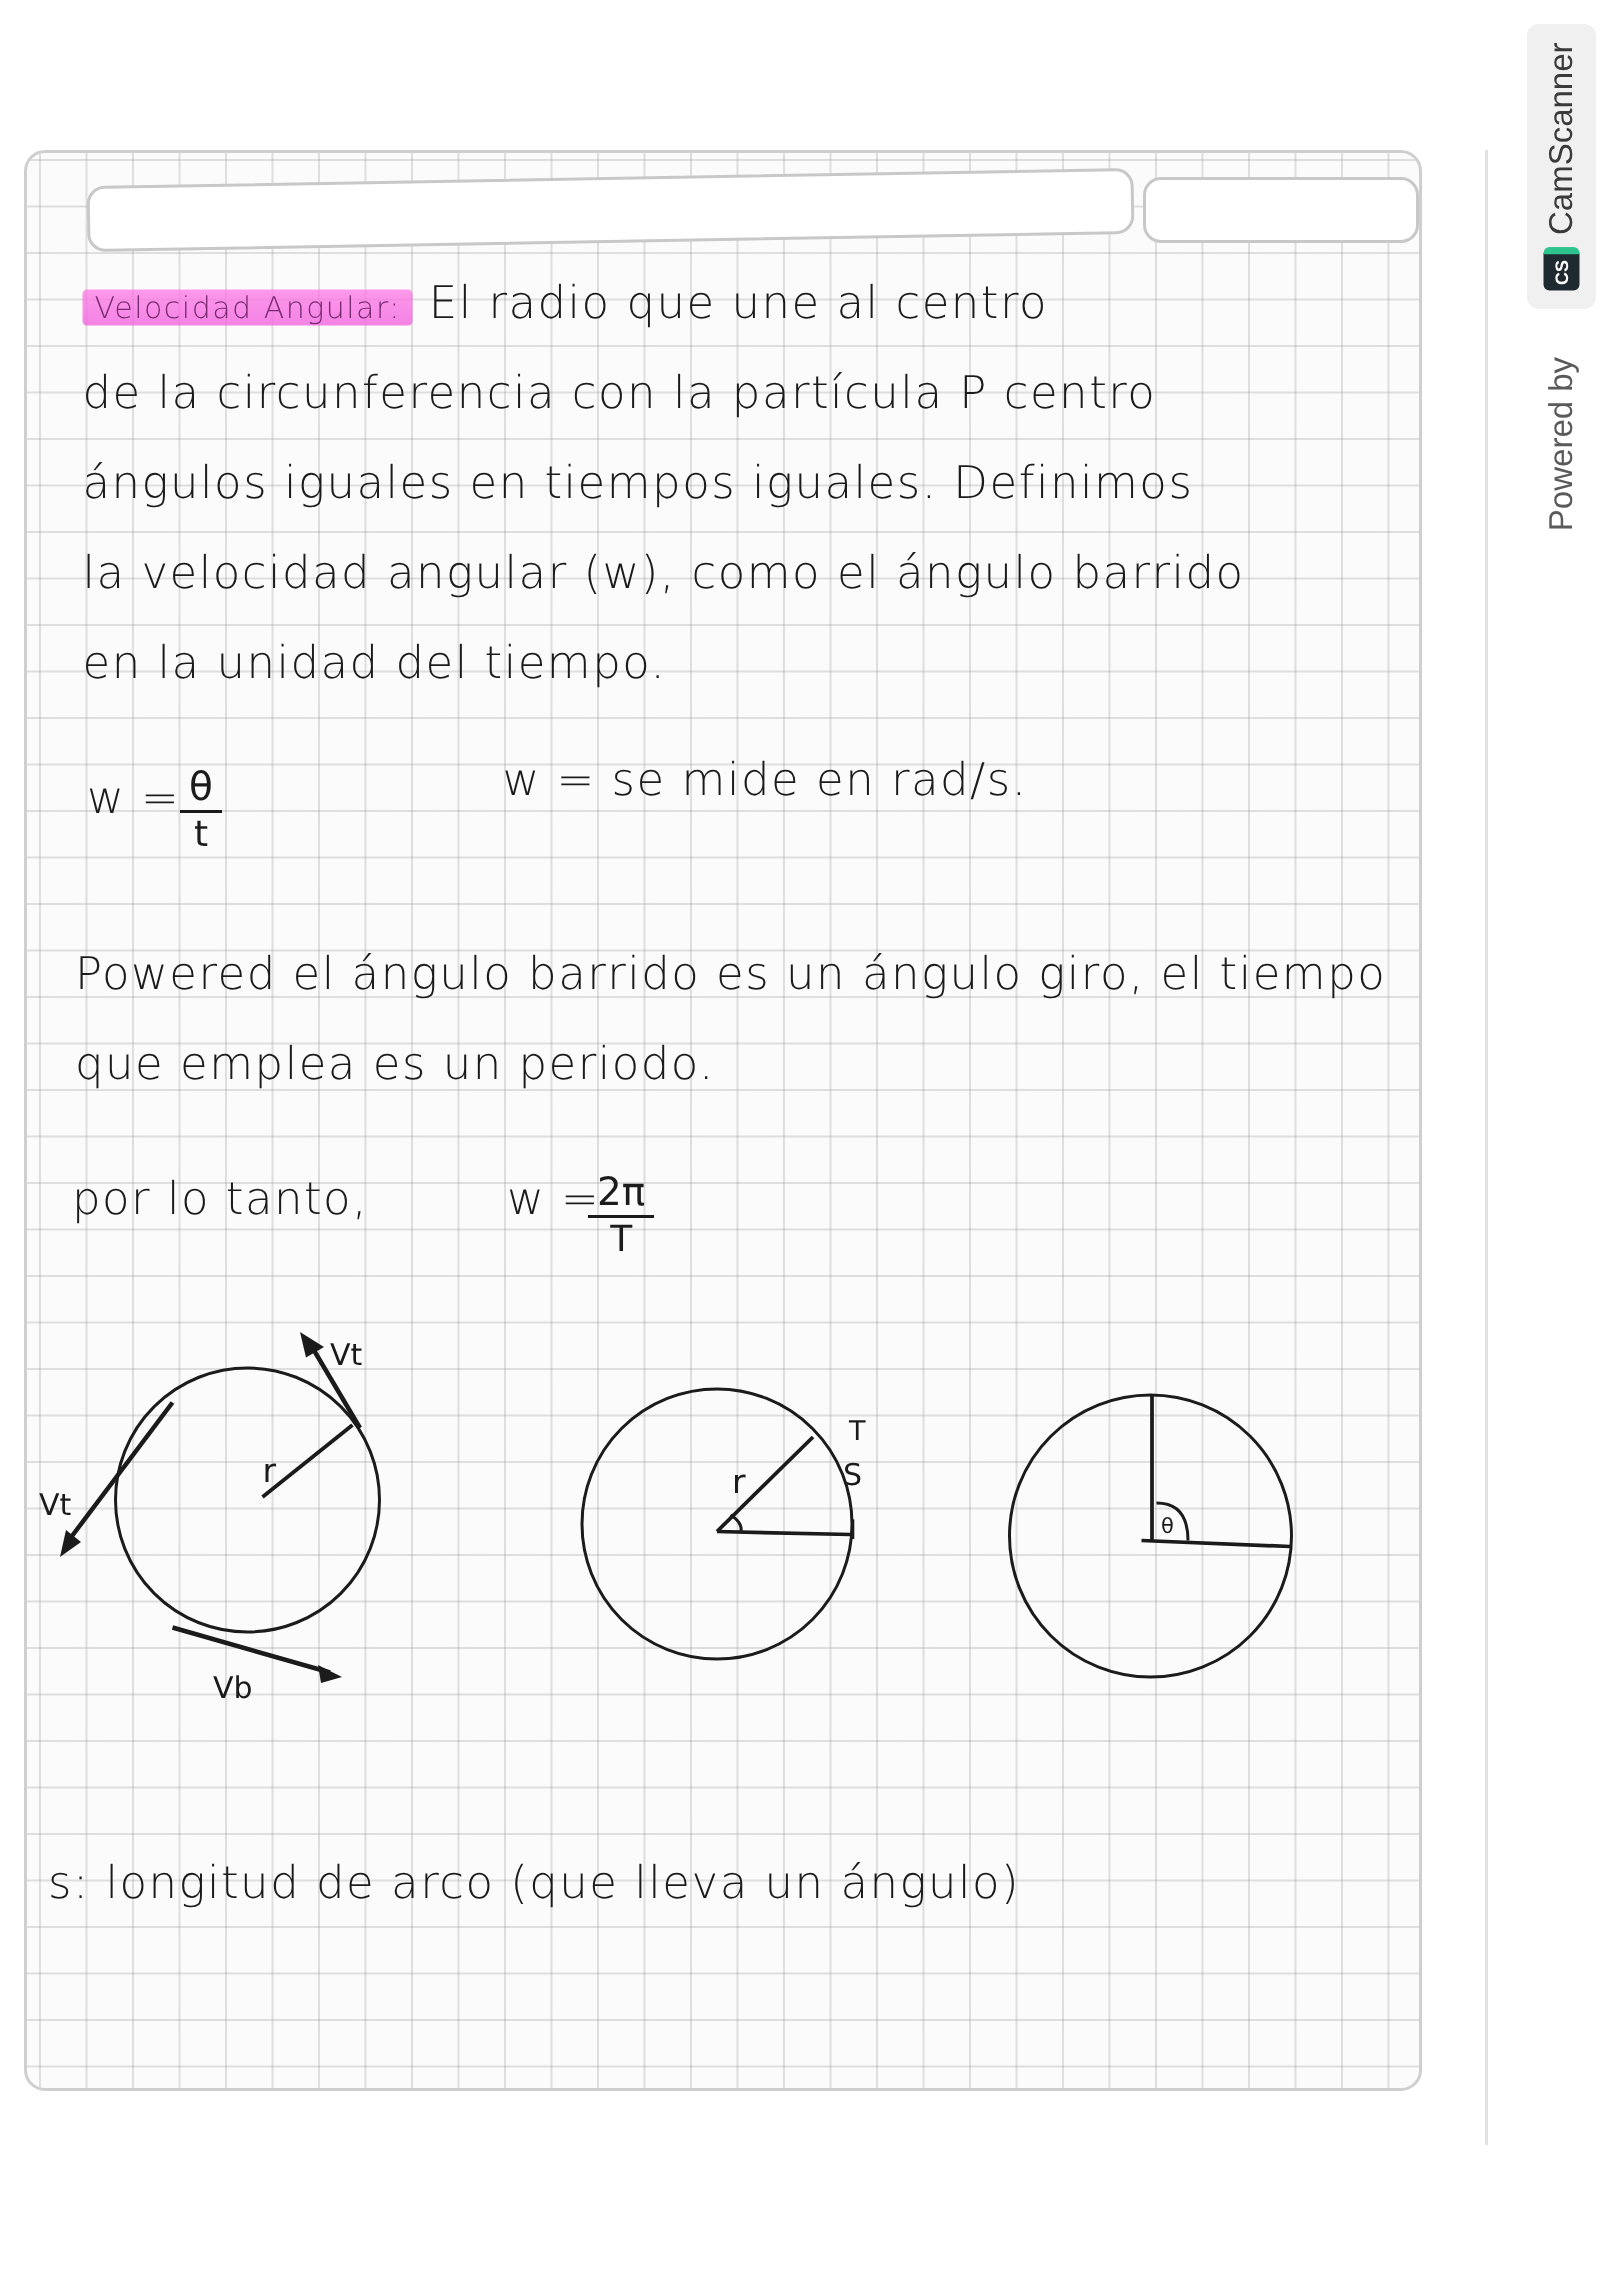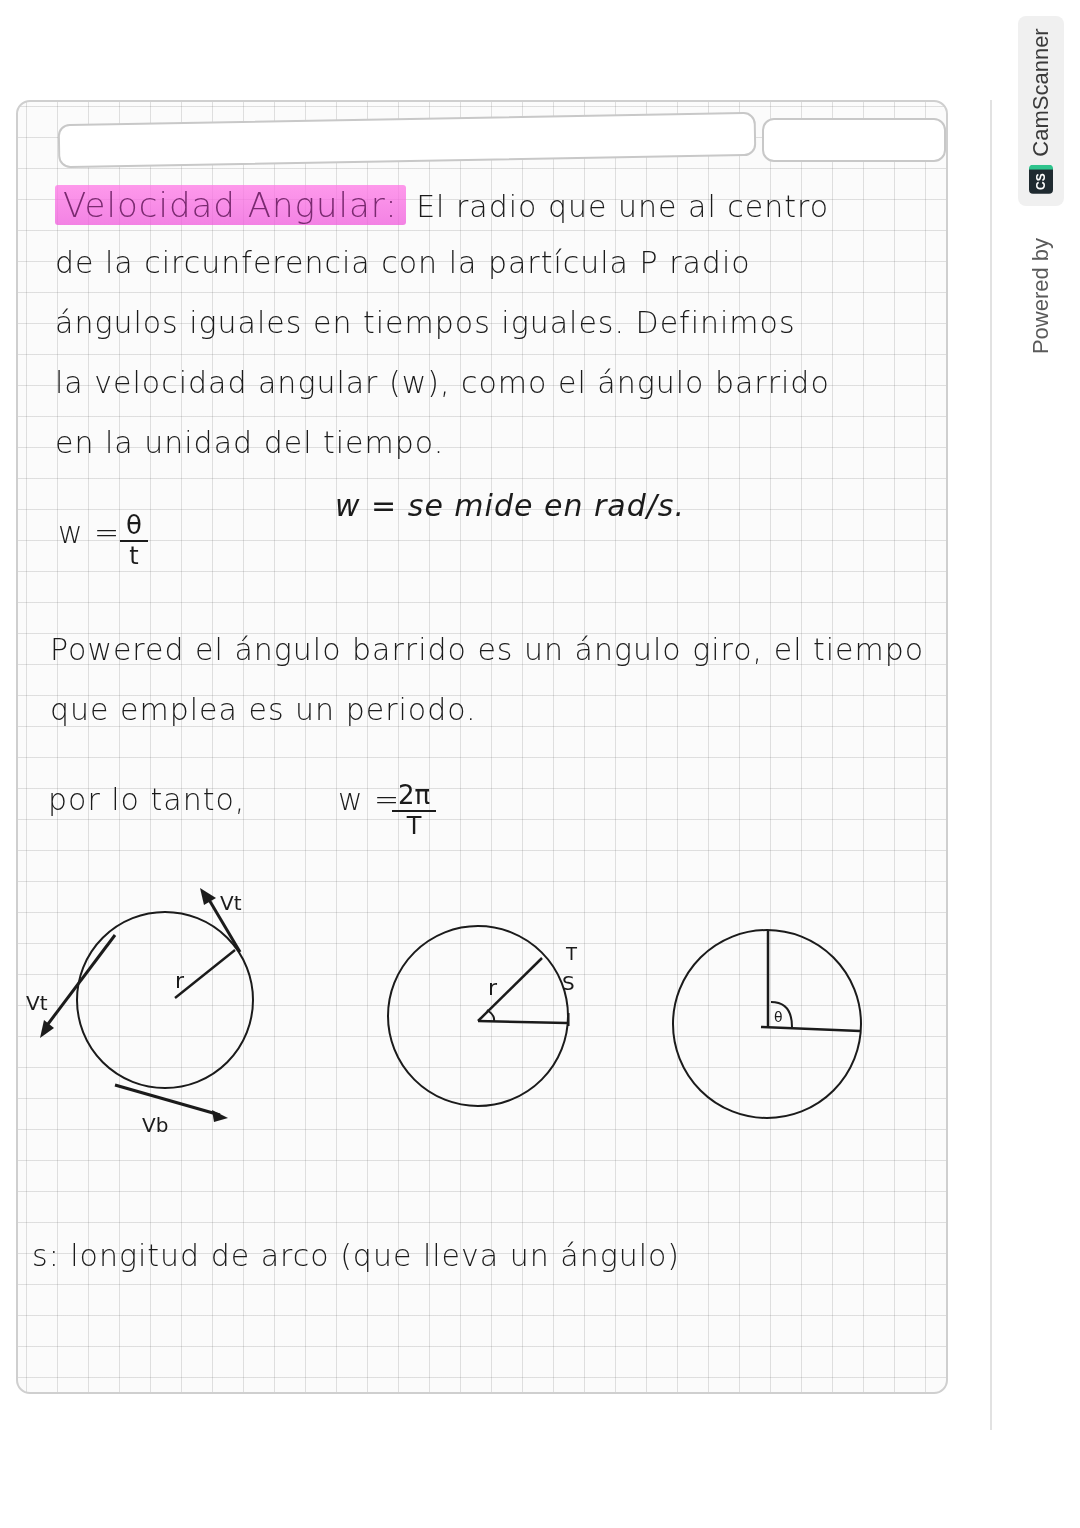--- a/index.html
+++ b/index.html
@@ -24,21 +24,21 @@
   .header-box {
     position: absolute; top: 118px; height: 40px; border: 2px solid #c8c8c8; border-radius: 12px;
     background: #ffffff;
   }
   .hw {
     position: absolute; font-family: "DejaVu Sans", sans-serif; color: #1b1b1b;
     font-size: 30px; letter-spacing: 1px; white-space: nowrap; font-weight: 300;
   }
   .highlight {
     background: linear-gradient(to bottom, rgba(255,120,230,0.75), rgba(240,90,220,0.75));
-    color: #7a2a70; padding: 0 8px; border-radius: 3px; font-size: 34px;
+    color: #7a2a70; padding: 0 8px; border-radius: 3px; font-size: 20px;
   }
   .frac { position: absolute; text-align: center; color: #1b1b1b; font-family: "DejaVu Sans", sans-serif; }
   .frac .num { display: block; font-size: 26px; border-bottom: 2px solid #1b1b1b; padding: 0 6px; }
   .frac .den { display: block; font-size: 24px; }
   svg.diagram { position: absolute; overflow: visible; }
   svg text { font-family: "DejaVu Sans", sans-serif; fill: #1b1b1b; }
   .watermark {
     position: absolute; left: 1018px; top: 16px; width: 46px; height: 330px;
   }
   .wm-pill {
@@ -65,31 +65,31 @@
 <div class="page"></div>
 <div class="edge-line"></div>
 
 <div class="header-box" style="left:58px; width:694px; transform: rotate(-1deg);"></div>
 <div class="header-box" style="left:762px; width:180px;"></div>
 
 <div class="hw" style="left:55px; top:185px;">
   <span class="highlight">Velocidad Angular:</span>
   <span>El radio que une al centro</span>
 </div>
-<div class="hw" style="left:55px; top:245px;">de la circunferencia con la partícula P radio</div>
+<div class="hw" style="left:55px; top:245px;">de la circunferencia con la partícula P centro</div>
 <div class="hw" style="left:55px; top:305px;text-align:right;">ángulos iguales en tiempos iguales. Definimos</div>
 <div class="hw" style="left:55px; top:365px;">la velocidad angular (w), como el ángulo barrido</div>
 <div class="hw" style="left:55px; top:425px;">en la unidad del tiempo.</div>
 
 <div class="hw" style="left:58px; top:515px;">w =</div>
 <div class="frac" style="left:120px; top:510px;">
   <span class="num">θ</span>
   <span class="den">t</span>
 </div>
-<div class="hw" style="left:335px; top:488px;font-style:italic;">w = se mide en rad/s.</div>
+<div class="hw" style="left:335px; top:503px;">w = se mide en rad/s.</div>
 
 <div class="hw" style="left:50px; top:632px;">Powered el ángulo barrido es un ángulo giro, el tiempo</div>
 <div class="hw" style="left:50px; top:692px;text-align:right;">que emplea es un periodo.</div>
 
 <div class="hw" style="left:48px; top:782px;">por lo tanto,</div>
 <div class="hw" style="left:338px; top:782px;">w =</div>
 <div class="frac" style="left:392px; top:780px;">
   <span class="num">2π</span>
   <span class="den">T</span>
 </div>

